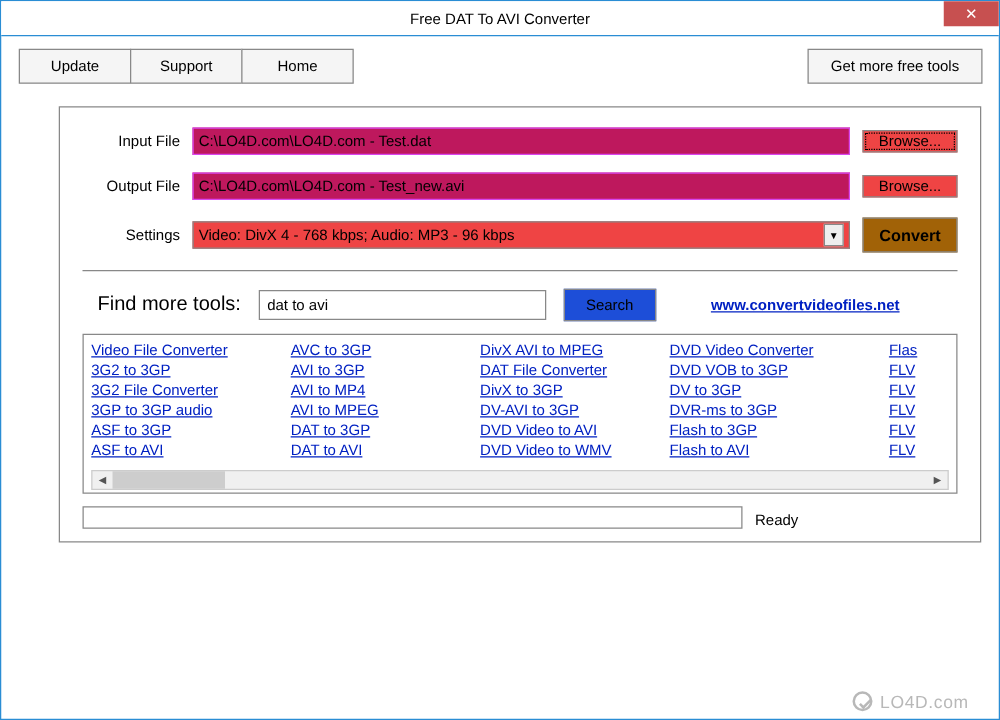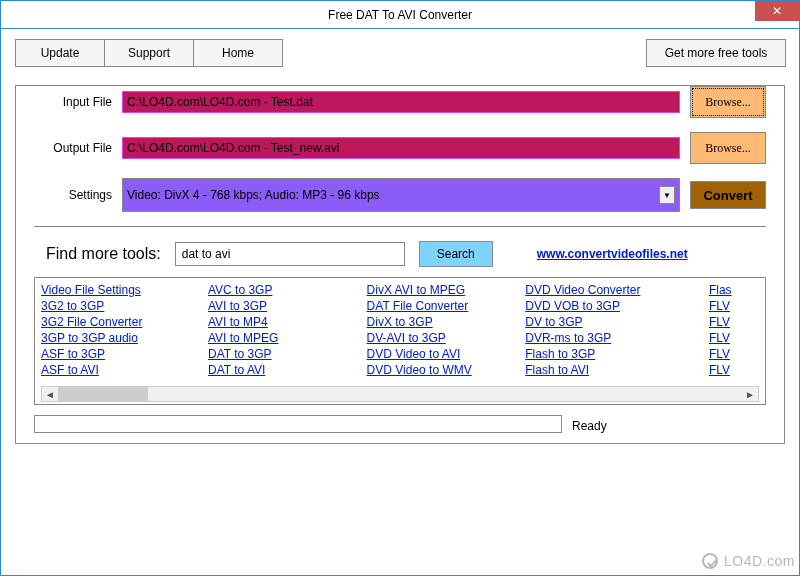--- a/index.html
+++ b/index.html
@@ -6,53 +6,53 @@
 body { font-family: "Segoe UI", Tahoma, sans-serif; font-size: 12px; background: #fff; }
 .window { width: 800px; height: 576px; border: 1px solid #2a8dd4; background: #fff; position: relative; }
 .titlebar { height: 28px; background: #fff; border-bottom: 1px solid #2a8dd4; position: relative; display: flex; align-items: center; }
 .titlebar-title { flex: 1; text-align: center; font-size: 12px; color: #000; }
 .close-btn { width: 44px; height: 20px; background: #c75050; color: #fff; display: flex; align-items: center; justify-content: center; position: absolute; right: 0; top: 0; cursor: pointer; font-family: Arial; font-size: 12px; }
 .content { padding: 10px 14px; }
 .toolbar { display: flex; gap: 0; margin-bottom: 18px; }
 .toolbar-btn { border: 1px solid #888; background: #f5f5f5; padding: 6px 0; width: 90px; text-align: center; cursor: pointer; font-size: 12px; margin-right: -1px; }
 .toolbar-spacer { flex: 1; }
 .toolbar-btn.wide { width: 140px; }
-.main-panel { border: 1px solid #888; padding: 0 18px 10px 18px; }
+.main-panel { border: 1px solid #888; padding: 16px 18px 10px 18px; margin-left: 32px; }
 .row { display: flex; align-items: center; margin-bottom: 14px; gap: 10px; }
 .row-label { width: 78px; text-align: right; font-size: 12px; }
 .text-input { flex: 1; height: 22px; border: 1px solid #d946ef; padding: 2px 4px; font-size: 12px; background: #be185d; }
-.browse-btn { width: 76px; height: 32px; border: 1px solid #888; background: #fdba74; cursor: pointer; font-size: 12px; font-family: Liberation Serif, serif; }
+.browse-btn { width: 76px; height: 18px; border: 1px solid #888; background: #ef4444; cursor: pointer; font-size: 12px; }
 .browse-btn.focused { outline: 1px dotted #000; outline-offset: -3px; }
-.select-wrap { flex: 1; height: 34px; border: 1px solid #888; background: #8b5cf6; display: flex; align-items: center; padding: 0 4px; position: relative; }
+.select-wrap { flex: 1; height: 22px; border: 1px solid #888; background: #ef4444; display: flex; align-items: center; padding: 0 4px; position: relative; }
 .select-text { flex: 1; font-size: 12px; }
 .select-arrow { width: 16px; height: 18px; border: 1px solid #888; background: #eee; display: flex; align-items: center; justify-content: center; font-size: 8px; cursor: pointer; }
 .convert-btn { width: 76px; height: 28px; border: 1px solid #888; background: #a16207; font-weight: bold; font-size: 13px; cursor: pointer; }
 .hr { border: none; border-top: 1px solid #888; margin: 8px 0 14px 0; }
 .find-row { display: flex; align-items: center; gap: 14px; margin-bottom: 10px; padding-left: 12px; }
 .find-label { font-size: 16px; }
 .find-input { width: 230px; height: 24px; border: 1px solid #888; padding: 2px 6px; font-size: 12px; }
-.search-btn { width: 74px; height: 26px; border: 1px solid #888; background: #7dd3fc; cursor: pointer; font-size: 12px; }
+.search-btn { width: 74px; height: 26px; border: 1px solid #888; background: #1d4ed8; cursor: pointer; font-size: 12px; }
 .site-link { color: #0020c2; font-weight: bold; text-decoration: underline; cursor: pointer; margin-left: 30px; font-size: 12px; }
 .tools-list { border: 1px solid #888; background: #fff; padding: 4px 6px 0 6px; height: 128px; overflow: hidden; position: relative; }
 .tools-cols { display: flex; gap: 0; }
 .tools-col { display: flex; flex-direction: column; line-height: 16px; }
 .tools-col.c0 { width: 200px; }
 .tools-col.c1 { width: 190px; }
 .tools-col.c2 { width: 190px; }
 .tools-col.c3 { width: 220px; }
 .tools-col.c4 { width: 60px; }
 .tool-link { color: #0020c2; text-decoration: underline; cursor: pointer; font-size: 12px; white-space: nowrap; }
 .hscroll { height: 16px; border: 1px solid #ccc; background: #f0f0f0; margin-top: 8px; position: relative; display: flex; align-items: center; }
 .hscroll-arrow { width: 16px; height: 14px; display: flex; align-items: center; justify-content: center; font-size: 10px; color: #555; cursor: pointer; }
 .hscroll-track { flex: 1; height: 14px; position: relative; }
 .hscroll-thumb { position: absolute; left: 0; top: 0; width: 90px; height: 14px; background: #cdcdcd; }
 .status-row { display: flex; align-items: flex-end; margin-top: 10px; gap: 10px; }
 .progress { flex: 0 0 528px; height: 18px; border: 1px solid #888; background: #fff; }
 .status-text { font-size: 12px; }
-.watermark { position: absolute; right: 4px; bottom: 6px; color: #b8b8b8; font-size: 14px; letter-spacing: 0.5px; display: flex; align-items: center; gap: 6px; }
+.watermark { position: absolute; right: 24px; bottom: 6px; color: #b8b8b8; font-size: 14px; letter-spacing: 0.5px; display: flex; align-items: center; gap: 6px; }
 .watermark-circle { width: 16px; height: 16px; border: 2px solid #b8b8b8; border-radius: 50%; position: relative; }
 .watermark-circle::after { content: ""; position: absolute; left: 6px; top: 2px; width: 3px; height: 8px; border-right: 2px solid #b8b8b8; border-bottom: 2px solid #b8b8b8; transform: rotate(45deg); }
 </style>
 </head>
 <body>
 
 <div class="window">
   <div class="titlebar">
     <div class="titlebar-title">Free DAT To AVI Converter</div>
     <div class="close-btn">
@@ -96,21 +96,21 @@
       <div class="find-row">
         <div class="find-label">Find more tools:</div>
         <input class="find-input" value="dat to avi" style="">
         <button class="search-btn">Search</button>
         <a class="site-link">www.convertvideofiles.net</a>
       </div>
 
       <div class="tools-list">
         <div class="tools-cols">
           <div class="tools-col c0">
-            <a class="tool-link">Video File Settings</a>
+            <a class="tool-link">Video File Converter</a>
             <a class="tool-link">3G2 to 3GP</a>
             <a class="tool-link">3G2 File Converter</a>
             <a class="tool-link">3GP to 3GP audio</a>
             <a class="tool-link">ASF to 3GP</a>
             <a class="tool-link">ASF to AVI</a>
           </div>
           <div class="tools-col c1">
             <a class="tool-link">AVC to 3GP</a>
             <a class="tool-link">AVI to 3GP</a>
             <a class="tool-link">AVI to MP4</a>

